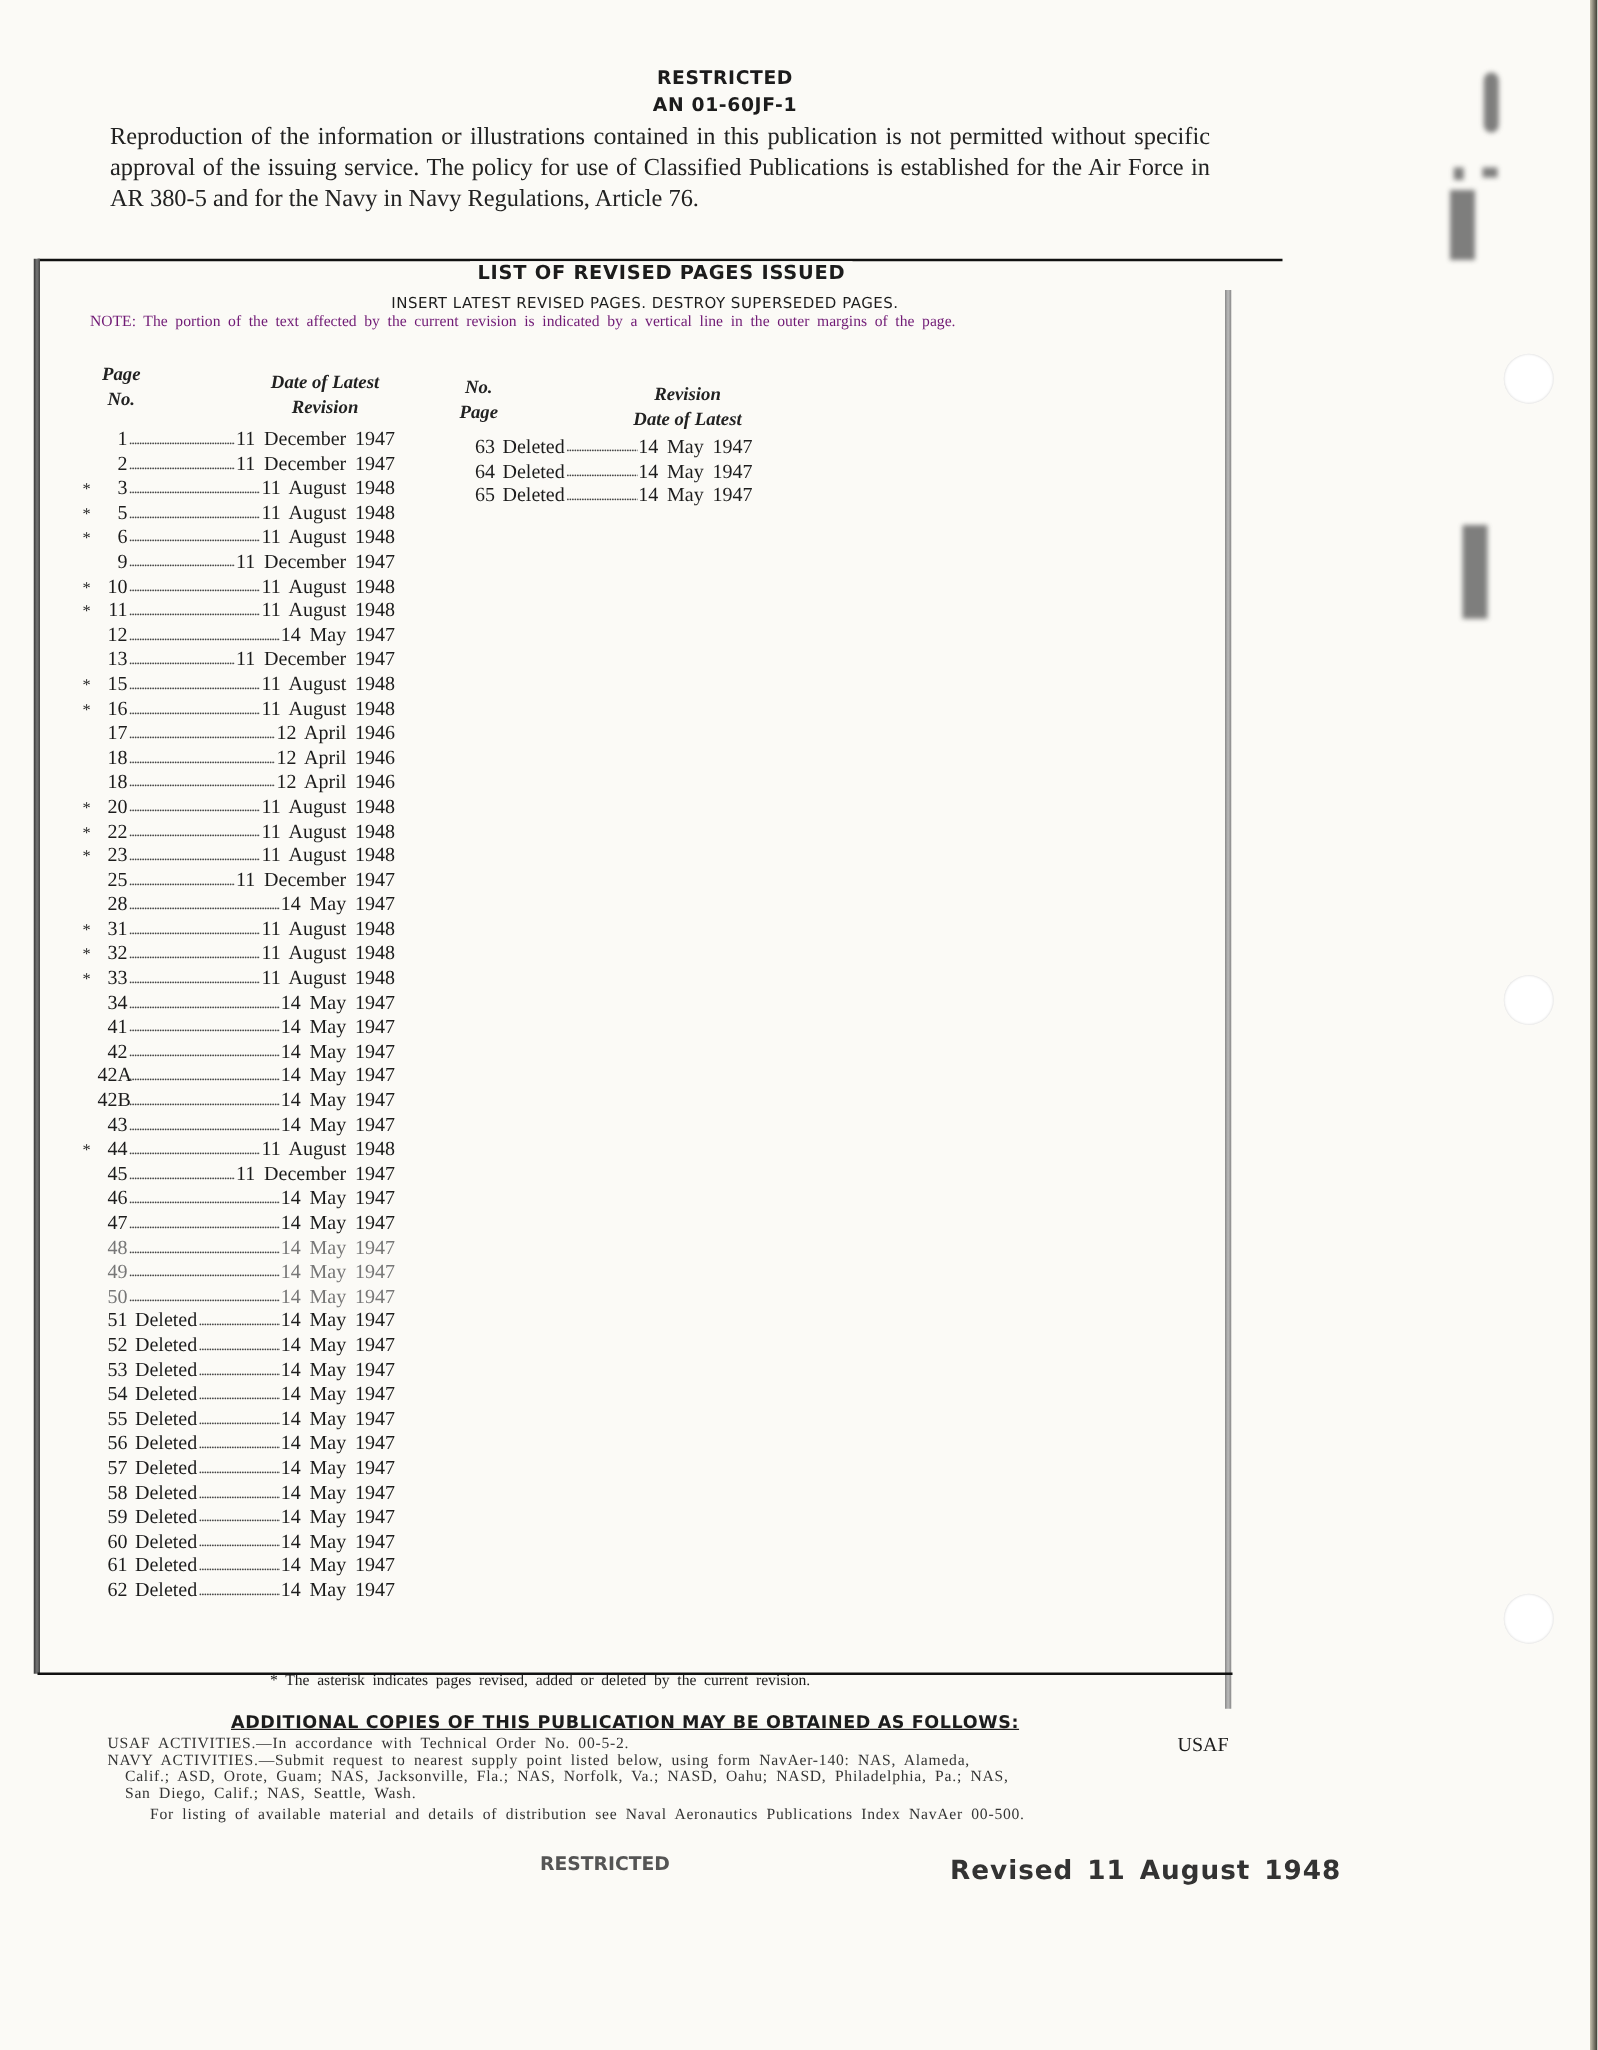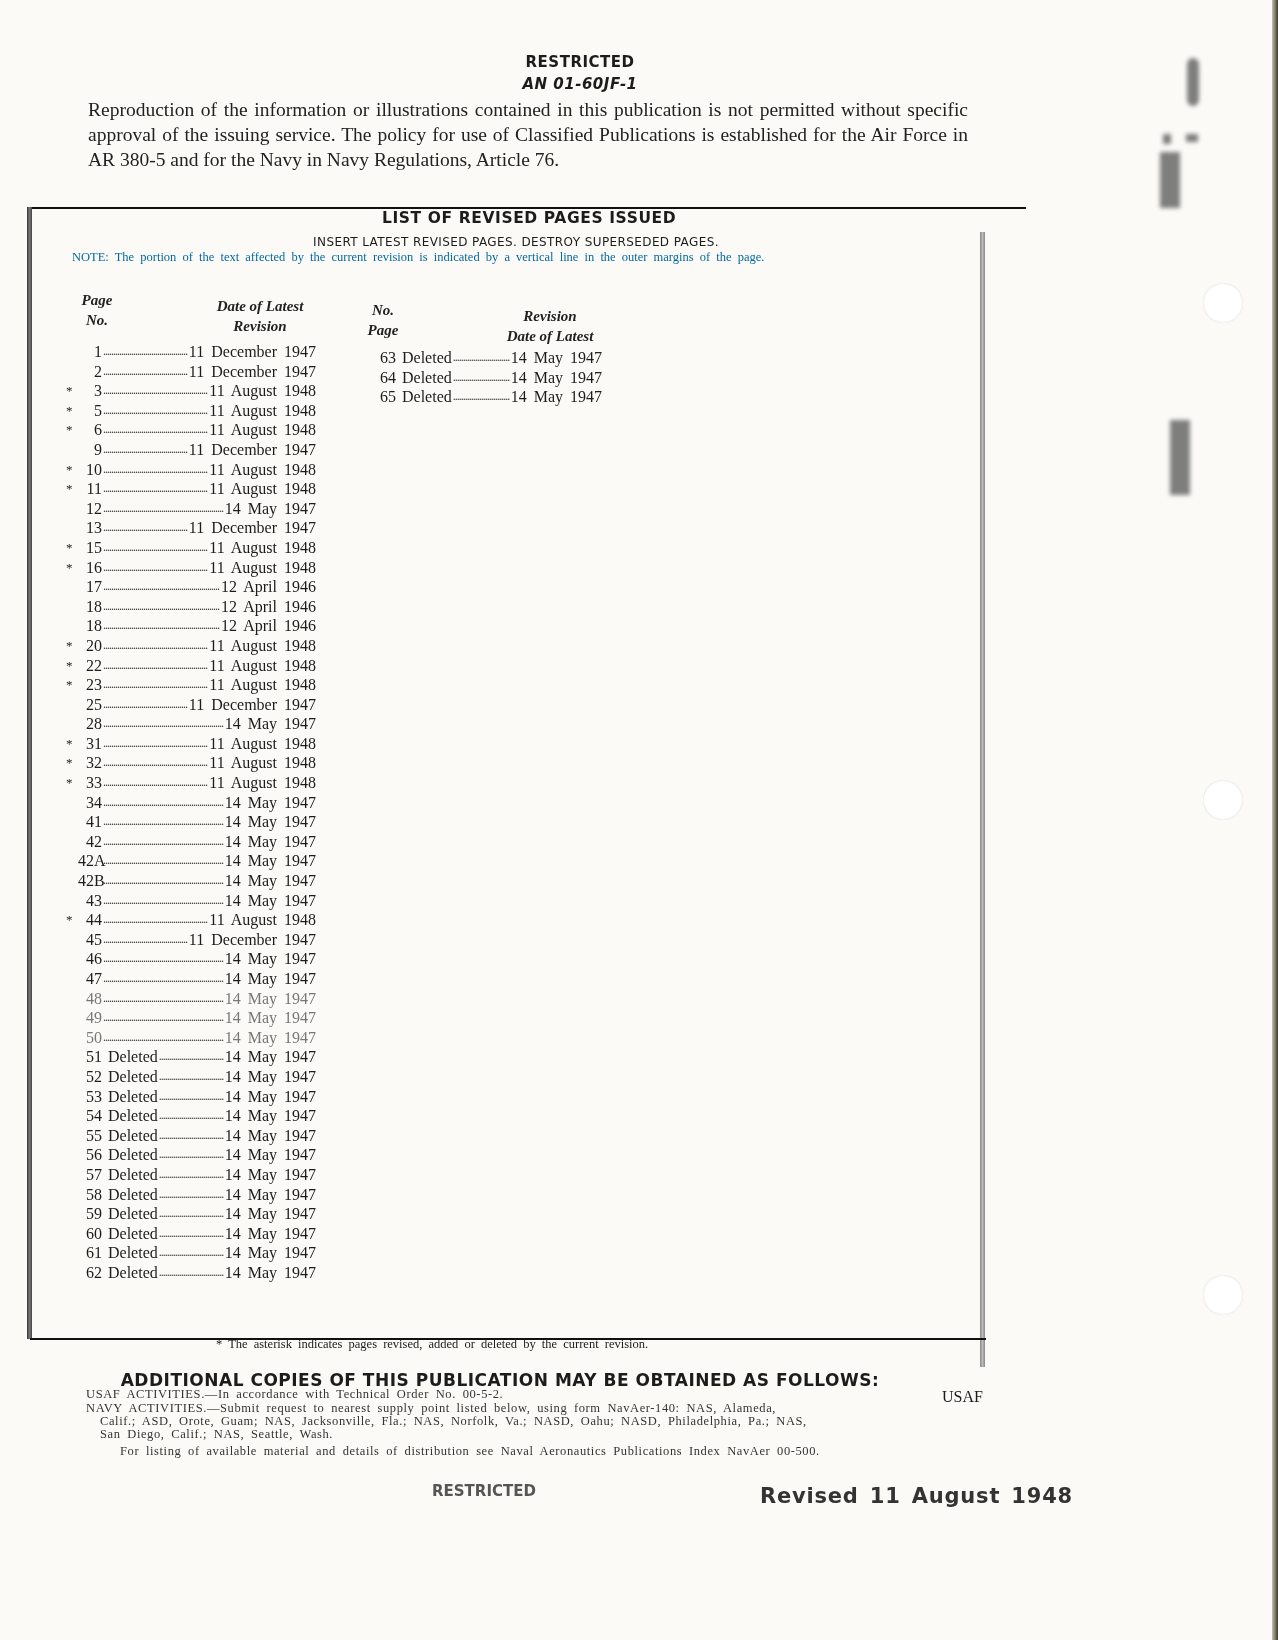--- a/index.html
+++ b/index.html
@@ -11,45 +11,45 @@
   .abs { position: absolute; }
   .sans { font-family: "DejaVu Sans", "Liberation Sans", sans-serif; }
   .hdr { left: 0; width: 1160px; text-align: center; font-weight: bold; font-size: 15px; letter-spacing: 0.5px; }
   .repro { left: 88px; top: 97px; width: 880px; font-size: 19.5px; line-height: 25px; text-align: justify; color: #222; }
   .frame-top { left: 30px; top: 207px; width: 996px; height: 2px; background: #111; }
   .frame-left { left: 27px; top: 207px; width: 5px; height: 1132px; background: linear-gradient(90deg,#333,#777,#444); }
   .frame-right { left: 980px; top: 232px; width: 5px; height: 1135px; background: linear-gradient(90deg,#888,#bbb,#888); }
   .frame-bottom { left: 30px; top: 1338px; width: 956px; height: 2px; background: #111; }
   .title-box { left: 376px; top: 209px; background: #fbfaf6; padding: 0 6px; font-size: 15.5px; font-weight: bold; letter-spacing: 0.6px; }
   .insert { left: 16px; width: 1000px; top: 235px; text-align: center; font-size: 12px; font-weight: normal; letter-spacing: 0.4px; }
-  .note { left: 72px; top: 248px; width: 905px; font-size: 12.5px; word-spacing: 3px; color: #0369a1; }
+  .note { left: 72px; top: 248px; width: 905px; font-size: 12.5px; word-spacing: 3px; color: #701a75; }
   .colhead { font-style: italic; font-weight: bold; font-size: 15px; text-align: center; line-height: 20px; color: #222; }
   .row { height: 19.6px; font-size: 16px; line-height: 19.6px; white-space: nowrap; display: flex; }
   .row .ast { width: 12px; text-align: left; font-size: 13px; }
   .row .pg { width: 24px; text-align: right; }
   .row .del { padding-left: 6px; }
   .row .dots { flex: 1; overflow: hidden; margin: 0 1px; color: #444; letter-spacing: -1px; font-size: 12px; }
   .row .dots::before { content: "........................................................................................"; }
   .row .date { text-align: right; word-spacing: 3px; }
   .faded { color: #777; }
   .footnote { left: 216px; top: 1337px; font-size: 12.5px; word-spacing: 3px; }
-  .addl { left: 0; width: 1000px; top: 1370px; text-align: center; font-size: 17px; font-weight: bold; letter-spacing: 0.5px; }
+  .addl { left: 0; width: 1000px; top: 1370px; text-align: center; font-size: 14px; font-weight: bold; letter-spacing: 0.5px; text-decoration: underline; }
   .fn-text { left: 86px; font-size: 12.5px; letter-spacing: 0.6px; word-spacing: 3px; color: #333; line-height: 14px; white-space: nowrap; }
   .usaf { left: 942px; top: 1388px; font-size: 16px; }
   .restricted-bottom { left: 432px; top: 1482px; font-size: 15px; font-weight: bold; color: #555; }
   .revised { left: 760px; top: 1484px; font-size: 21px; font-weight: bold; letter-spacing: 0.8px; word-spacing: 3px; color: #333; }
   .hole { width: 40px; height: 40px; border-radius: 50%; background: #ffffff; box-shadow: inset 0 0 2px #ccc; }
   .mark { background: #555; filter: blur(2px); opacity: 0.75; }
   .edge { left: 1272px; top: 0; width: 6px; height: 1640px; background: linear-gradient(90deg,#c8c3b0,#3a3a30); }
 </style>
 </head>
 <body>
 
 <div class="abs hdr sans" style="top:53px;">RESTRICTED</div>
-<div class="abs hdr sans" style="top:75px;font-style:italic;">AN 01-60JF-1</div>
+<div class="abs hdr sans" style="top:75px;">AN 01-60JF-1</div>
 <div class="abs repro">Reproduction of the information or illustrations contained in this publication is not permitted without specific approval of the issuing service. The policy for use of Classified Publications is established for the Air Force in AR 380-5 and for the Navy in Navy Regulations, Article 76.</div>
 
 <div class="abs frame-top"></div>
 <div class="abs frame-left"></div>
 <div class="abs frame-right"></div>
 <div class="abs frame-bottom"></div>
 
 <div class="abs title-box sans">LIST OF REVISED PAGES ISSUED</div>
 <div class="abs insert sans">INSERT LATEST REVISED PAGES. DESTROY SUPERSEDED PAGES.</div>
 <div class="abs note" style="top:250px;">NOTE: The portion of the text affected by the current revision is indicated by a vertical line in the outer margins of the page.</div>

